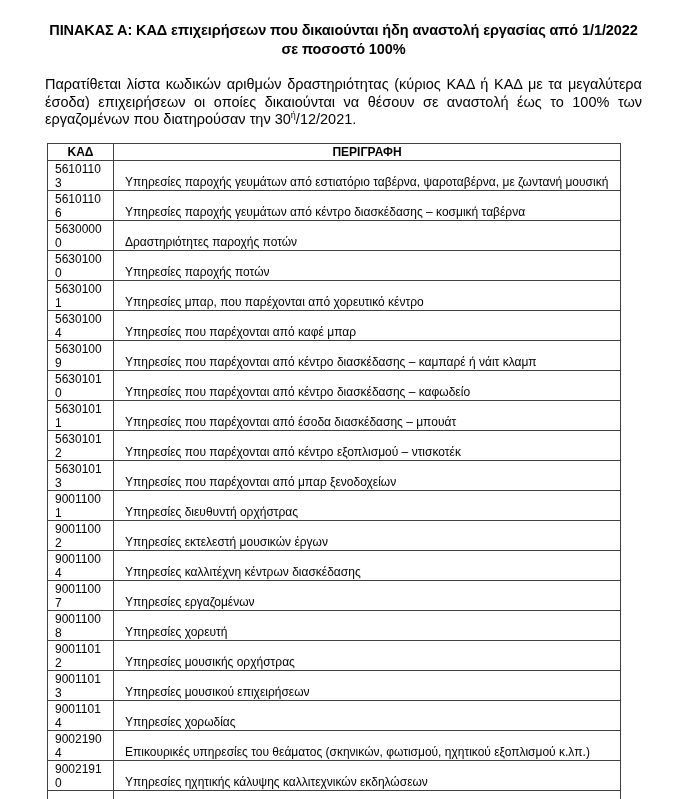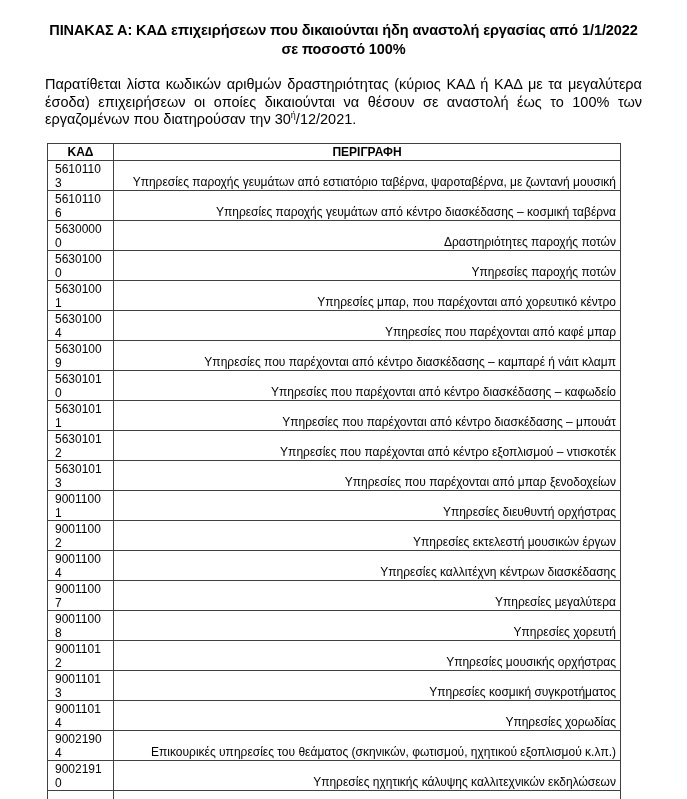--- a/index.html
+++ b/index.html
@@ -65,21 +65,20 @@
     padding: 1px 2px 0 7px;
     line-height: 14px;
     height: 28px;
   }
   td.code div { white-space: nowrap; }
   td.desc {
     vertical-align: bottom;
     padding: 0 4px 1px 11px;
     line-height: 14px;
     white-space: nowrap;
-    text-align: right;
   }
   tr.partial-row td { border-bottom: none; }
 </style>
 </head>
 <body>
 
 <div class="page">
 
   <h1 class="title">ΠΙΝΑΚΑΣ Α: ΚΑΔ επιχειρήσεων που δικαιούνται ήδη αναστολή εργασίας από 1/1/2022 σε ποσοστό 100%</h1>
 
@@ -159,21 +158,21 @@
       <div class="code-l2">0</div>
     </td>
     <td class="desc">Υπηρεσίες που παρέχονται από κέντρο διασκέδασης – καφωδείο</td>
   </tr>
 
   <tr>
     <td class="code">
       <div class="code-l1">5630101</div>
       <div class="code-l2">1</div>
     </td>
-    <td class="desc">Υπηρεσίες που παρέχονται από κέντρο διασκέδασης – μπουάτ</td>
+    <td class="desc">Υπηρεσίες που παρέχονται από έσοδα διασκέδασης – μπουάτ</td>
   </tr>
 
   <tr>
     <td class="code">
       <div class="code-l1">5630101</div>
       <div class="code-l2">2</div>
     </td>
     <td class="desc">Υπηρεσίες που παρέχονται από κέντρο εξοπλισμού – ντισκοτέκ</td>
   </tr>
 
@@ -207,21 +206,21 @@
       <div class="code-l2">4</div>
     </td>
     <td class="desc">Υπηρεσίες καλλιτέχνη κέντρων διασκέδασης</td>
   </tr>
 
   <tr>
     <td class="code">
       <div class="code-l1">9001100</div>
       <div class="code-l2">7</div>
     </td>
-    <td class="desc">Υπηρεσίες μεγαλύτερα</td>
+    <td class="desc">Υπηρεσίες εργαζομένων</td>
   </tr>
 
   <tr>
     <td class="code">
       <div class="code-l1">9001100</div>
       <div class="code-l2">8</div>
     </td>
     <td class="desc">Υπηρεσίες χορευτή</td>
   </tr>
 
@@ -231,21 +230,21 @@
       <div class="code-l2">2</div>
     </td>
     <td class="desc">Υπηρεσίες μουσικής ορχήστρας</td>
   </tr>
 
   <tr>
     <td class="code">
       <div class="code-l1">9001101</div>
       <div class="code-l2">3</div>
     </td>
-    <td class="desc">Υπηρεσίες κοσμική συγκροτήματος</td>
+    <td class="desc">Υπηρεσίες μουσικού επιχειρήσεων</td>
   </tr>
 
   <tr>
     <td class="code">
       <div class="code-l1">9001101</div>
       <div class="code-l2">4</div>
     </td>
     <td class="desc">Υπηρεσίες χορωδίας</td>
   </tr>
 

